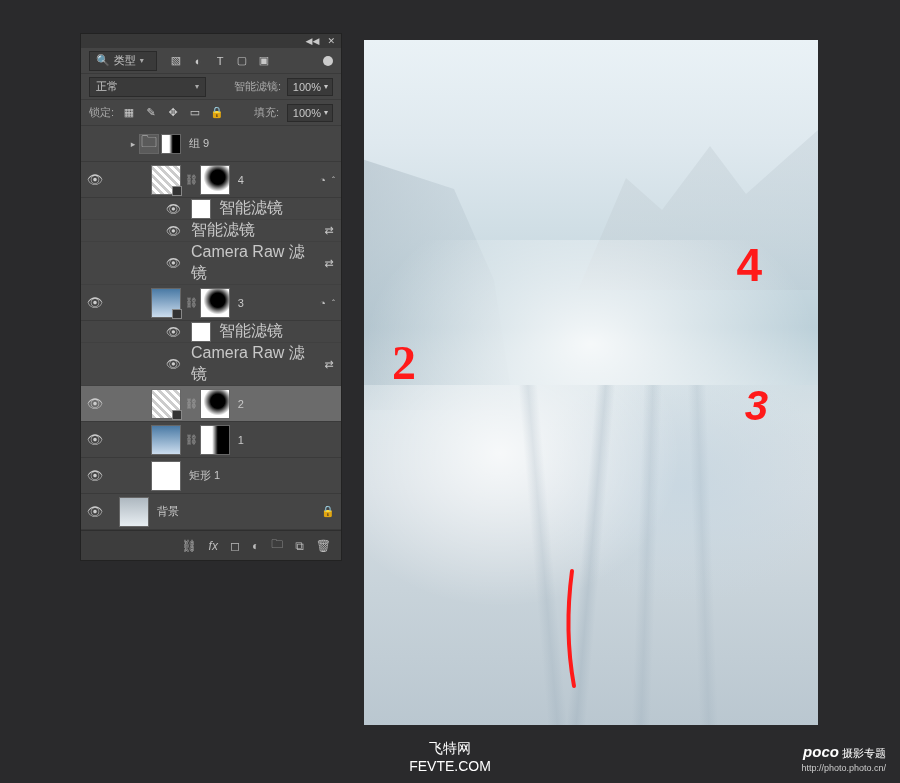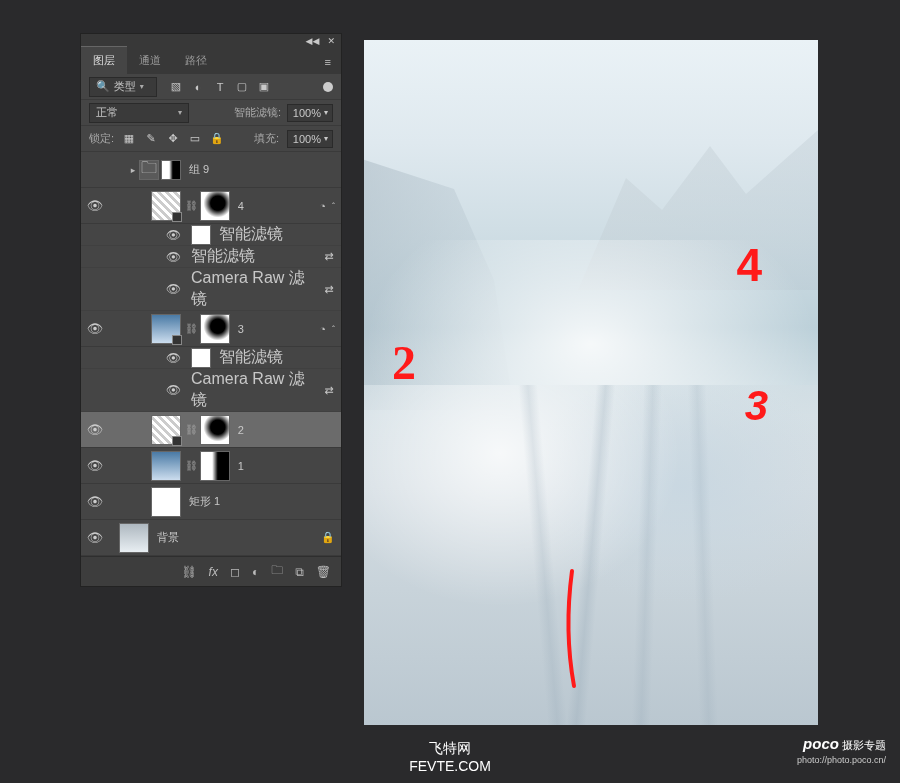--- a/index.html
+++ b/index.html
@@ -16,21 +16,21 @@
 .tab { padding: 6px 12px; color: #999; cursor: pointer; }
 .tab.active { background: #454545; color: #ddd; border-top: 1px solid #666; }
 .tab-menu { margin-left: auto; padding: 6px 10px; }
 
 .filter-row, .blend-row, .lock-row {
   display: flex; align-items: center; height: 26px; padding: 0 8px; gap: 6px;
   border-bottom: 1px solid #3a3a3a;
 }
 .dropdown { background: #3a3a3a; border: 1px solid #2a2a2a; height: 20px; display: flex; align-items: center; padding: 0 6px; gap: 4px; }
 .dropdown.kind { width: 68px; }
-.dropdown.blend { width: 100px; }
+.dropdown.blend { width: 117px; }
 .chev { font-size: 8px; color: #aaa; }
 .filter-icons { display: flex; gap: 8px; margin-left: 6px; align-items: center; }
 .filter-icons span { width: 14px; height: 14px; display: flex; align-items: center; justify-content: center; font-size: 11px; }
 .toggle-dot { width: 10px; height: 10px; border-radius: 50%; background: #ccc; margin-left: auto; }
 
 .blend-row .lbl, .lock-row .lbl { color: #aaa; }
 .pct-box { background: #3a3a3a; border: 1px solid #2a2a2a; height: 18px; width: 46px; display: flex; align-items: center; justify-content: flex-end; padding: 0 4px; }
 .mini-chev { font-size: 8px; margin-left: 3px; }
 
 .lock-row { gap: 8px; }
@@ -106,37 +106,31 @@
 }
 
 .anno { position: absolute; color: #ff1a1a; font-weight: 700; }
 .a2 { left: 28px; top: 295px; font-size: 48px; font-family: cursive; }
 .a4 { right: 56px; top: 198px; font-size: 46px; }
 .a3 { right: 50px; top: 342px; font-size: 42px; font-style: italic; }
 .a1 { left: 196px; bottom: 44px; width: 4px; height: 110px; }
 .a1 svg { overflow: visible; }
 
 .footer-left { position: absolute; bottom: 8px; left: 50%; transform: translateX(-50%); color: #fff; text-align: center; font-size: 14px; line-height: 1.3; }
-.footer-right { position: absolute; bottom: 18px; right: 14px; color: #fff; font-size: 11px; text-align: right; }
+.footer-right { position: absolute; bottom: 10px; right: 14px; color: #fff; font-size: 11px; text-align: right; }
 .footer-right .poco { font-size: 15px; font-weight: bold; }
 .footer-right .poco b { font-style: italic; }
 </style>
 </head>
 <body>
 
 <div class="layers-panel">
   <div class="panel-ctrl">
     <span>◀◀</span>
     <span>✕</span>
-  </div>
-  <div class="tabs">
-    <div class="tab active">图层</div>
-    <div class="tab">通道</div>
-    <div class="tab">路径</div>
-    <div class="tab-menu">≡</div>
   </div>
 
   <div class="filter-row">
     <div class="dropdown kind">
       <span>🔍</span>
       <span>类型</span>
       <span class="chev">▾</span>
     </div>
     <div class="filter-icons">
       <span>▧</span>
@@ -315,14 +309,14 @@
   </div>
 </div>
 
 <div class="footer-left">
   <div>飞特网</div>
   <div>FEVTE.COM</div>
 </div>
 <div class="footer-right">
   <span class="poco"><b>poco</b></span>
   <span>摄影专题</span><br>
-  <span style="font-size:9px;color:#ccc">photo://photo.poco.cn/</span>
+  <span style="font-size:9px;color:#ccc">http://photo.photo.cn/</span>
 </div>
 
 </body></html>

